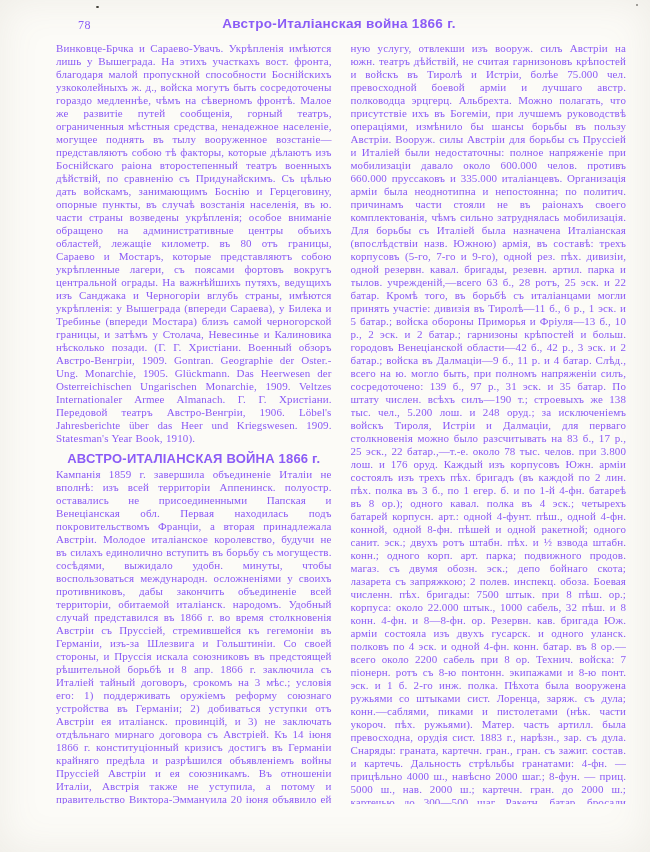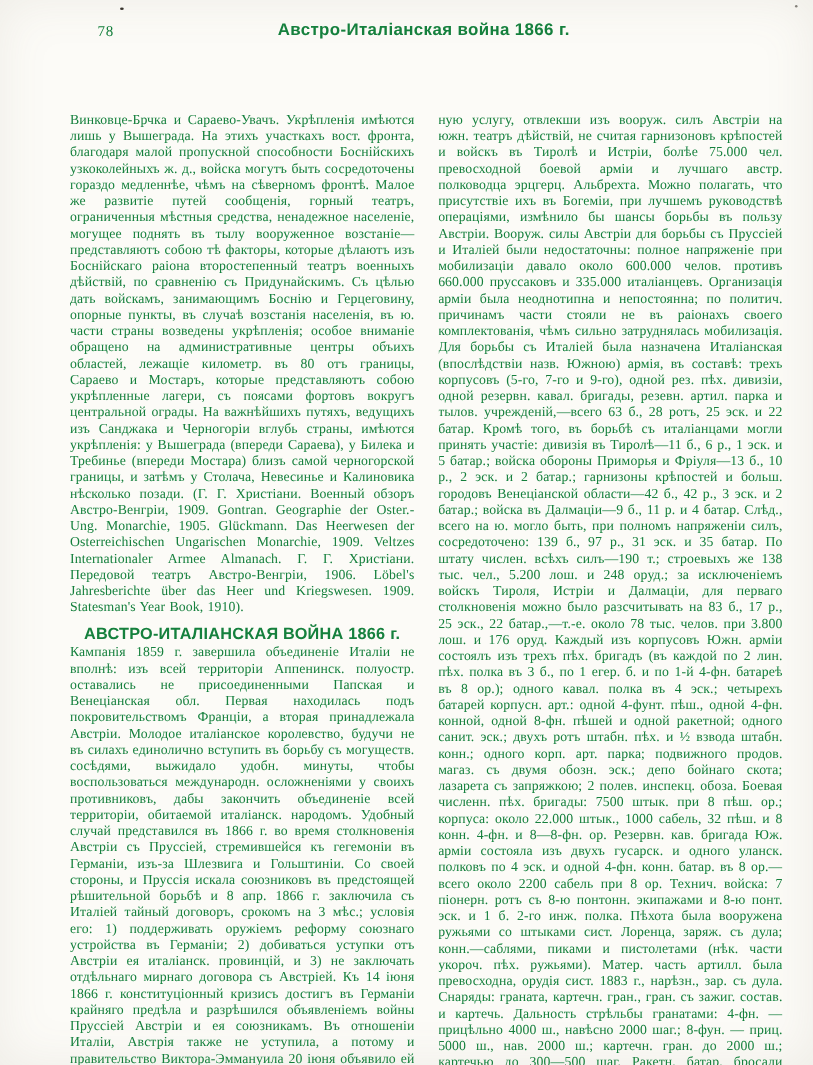--- a/index.html
+++ b/index.html
@@ -8,21 +8,21 @@
     background: #f6f4ee;
   }
   .page {
     position: relative;
     width: 650px;
     height: 852px;
     background: #fcfbf7;
     box-shadow: inset 0 0 40px rgba(120,110,90,0.10);
     overflow: hidden;
     font-family: "Liberation Serif", "DejaVu Serif", serif;
-    color: #15803d;
+    color: #8b5cf6;
   }
   .page-header {
     position: absolute;
     top: 16px;
     left: 56px;
     right: 28px;
     height: 20px;
   }
   .page-number {
     position: absolute;
@@ -43,21 +43,20 @@
     letter-spacing: 0.3px;
   }
   .columns {
     position: absolute;
     top: 42px;
     left: 56px;
     right: 24px;
     bottom: 0;
     display: flex;
     gap: 19px;
-    align-items: flex-end;
   }
   .col {
     width: 286px;
     height: 762px;
     overflow: hidden;
   }
   .col p {
     margin: 0;
     font-size: 11px;
     line-height: 13px;

